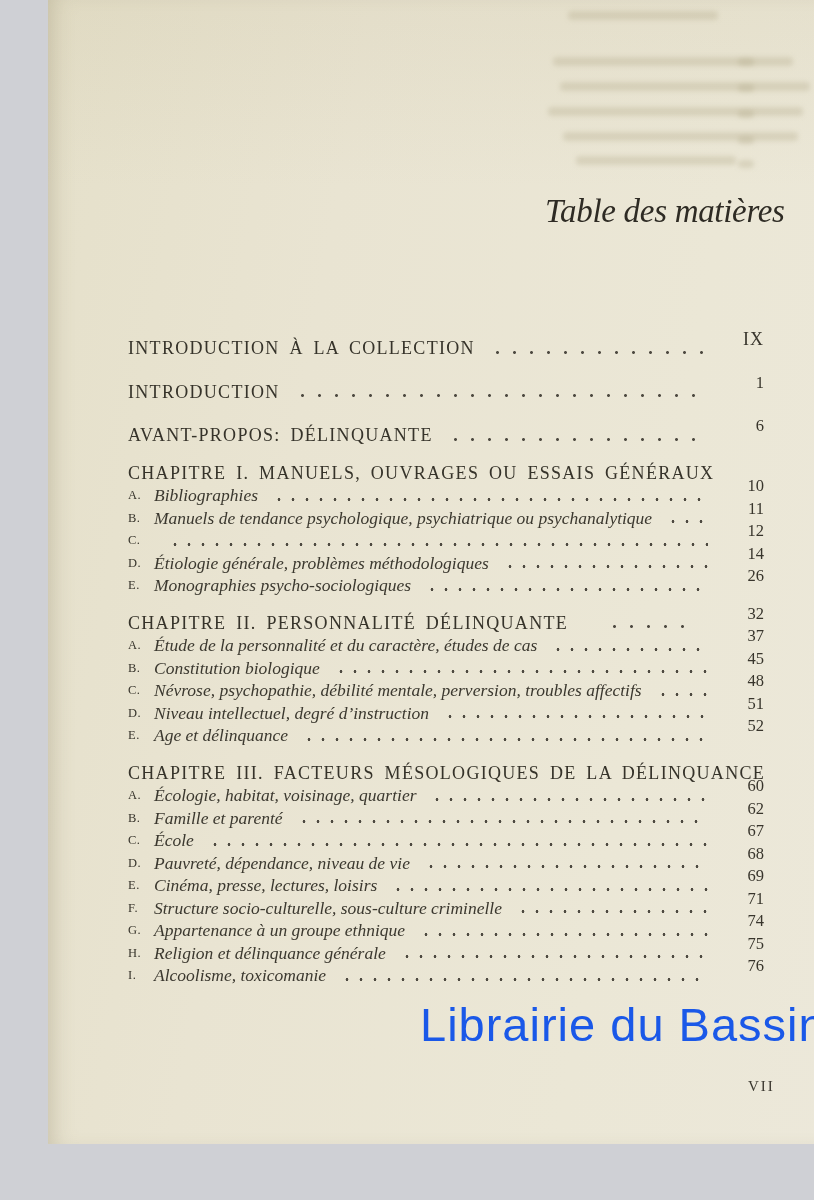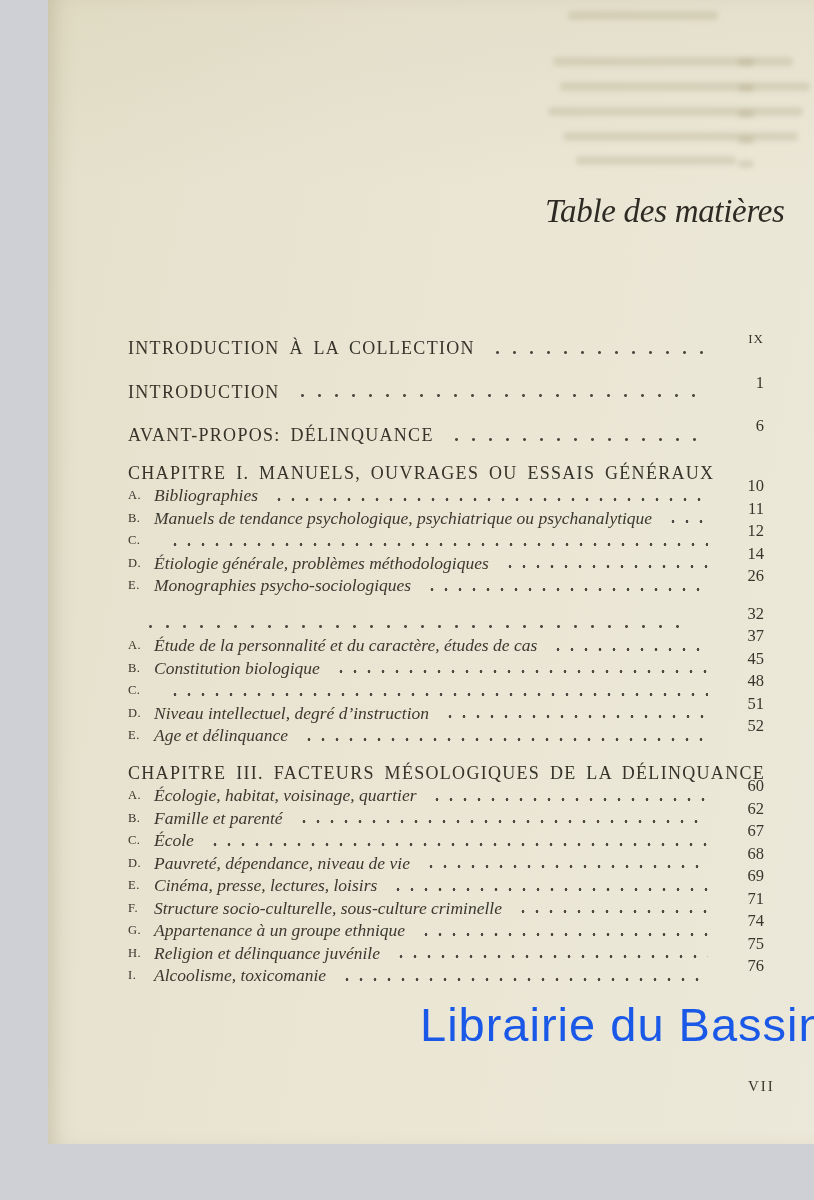--- a/index.html
+++ b/index.html
@@ -44,21 +44,21 @@
   .dots{
     flex:1 1 auto;height:5px;margin:0 10px 5px 12px;
     background-image:radial-gradient(circle,#4e4a41 1.25px,rgba(0,0,0,0) 1.6px);
     background-size:14px 5px;background-repeat:repeat-x;background-position:2px center;
   }
   .row.front .dots,.row.chapter .dots{background-size:17px 5px;}
   .pagenum{
     flex:0 0 46px;text-align:right;font-size:16.5px;line-height:22.5px;
     transform:translateY(-9px);color:#38352c;
   }
-  .pagenum.roman{font-size:13px;letter-spacing:1px;font-family:Liberation Serif, serif;}
+  .pagenum.roman{font-size:18px;letter-spacing:1px;font-family:Liberation Serif, serif;}
   
   .folio{position:absolute;left:700px;top:1078px;font-size:15px;letter-spacing:2px;color:#3b382f;}
   .watermark{
     position:absolute;left:372px;top:997px;z-index:5;
     font-family:Liberation Sans, sans-serif;
     font-size:47px;letter-spacing:1px;white-space:nowrap;
   }
   
   .desk-white{position:absolute;left:-12px;right:-12px;top:1183px;height:60px;
     background:#f2f1ed;transform:rotate(-0.5deg);z-index:8;}
@@ -92,21 +92,21 @@
         <span class="caps-label">INTRODUCTION À LA COLLECTION</span>
         <span class="dots"></span>
         <span class="pagenum roman">IX</span>
       </div>
       <div class="row front">
         <span class="caps-label">INTRODUCTION</span>
         <span class="dots"></span>
         <span class="pagenum">1</span>
       </div>
       <div class="row front">
-        <span class="caps-label">AVANT-PROPOS: DÉLINQUANCE</span>
+        <span class="caps-label">AVANT-PROPOS: DÉLINQUANTE</span>
         <span class="dots"></span>
         <span class="pagenum">6</span>
       </div>
       <div class="row chapter">
         <span class="caps-label">CHAPITRE I. MANUELS, OUVRAGES OU ESSAIS GÉNÉRAUX</span>
         <span class="dots"></span>
         <span class="pagenum">9</span>
       </div>
       <div class="row item">
         <span class="letter">A.</span>
@@ -131,37 +131,39 @@
         <span class="dots"></span>
         <span class="pagenum">14</span>
       </div>
       <div class="row item">
         <span class="letter">E.</span>
         <span class="item-label">Monographies psycho-sociologiques</span>
         <span class="dots"></span>
         <span class="pagenum">26</span>
       </div>
       <div class="row chapter">
+        <span class="caps-label">CHAPITRE II. PERSONNALITÉ DÉLINQUANTE</span>
         <span class="dots"></span>
         <span class="pagenum">32</span>
       </div>
       <div class="row item">
         <span class="letter">A.</span>
         <span class="item-label">Étude de la personnalité et du caractère, études de cas</span>
         <span class="dots"></span>
         <span class="pagenum">37</span>
       </div>
       <div class="row item">
         <span class="letter">B.</span>
         <span class="item-label">Constitution biologique</span>
         <span class="dots"></span>
         <span class="pagenum">45</span>
       </div>
       <div class="row item">
         <span class="letter">C.</span>
+        <span class="item-label">Névrose, psychopathie, débilité mentale, perversion, troubles affectifs</span>
         <span class="dots"></span>
         <span class="pagenum">48</span>
       </div>
       <div class="row item">
         <span class="letter">D.</span>
         <span class="item-label">Niveau intellectuel, degré d’instruction</span>
         <span class="dots"></span>
         <span class="pagenum">51</span>
       </div>
       <div class="row item">
@@ -212,21 +214,21 @@
         <span class="pagenum">71</span>
       </div>
       <div class="row item">
         <span class="letter">G.</span>
         <span class="item-label">Appartenance à un groupe ethnique</span>
         <span class="dots"></span>
         <span class="pagenum">74</span>
       </div>
       <div class="row item">
         <span class="letter">H.</span>
-        <span class="item-label">Religion et délinquance juvénile</span>
+        <span class="item-label">Religion et délinquance générale</span>
         <span class="dots"></span>
         <span class="pagenum">75</span>
       </div>
       <div class="row item">
         <span class="letter">I.</span>
         <span class="item-label">Alcoolisme, toxicomanie</span>
         <span class="dots"></span>
         <span class="pagenum">76</span>
       </div>
     </div>

